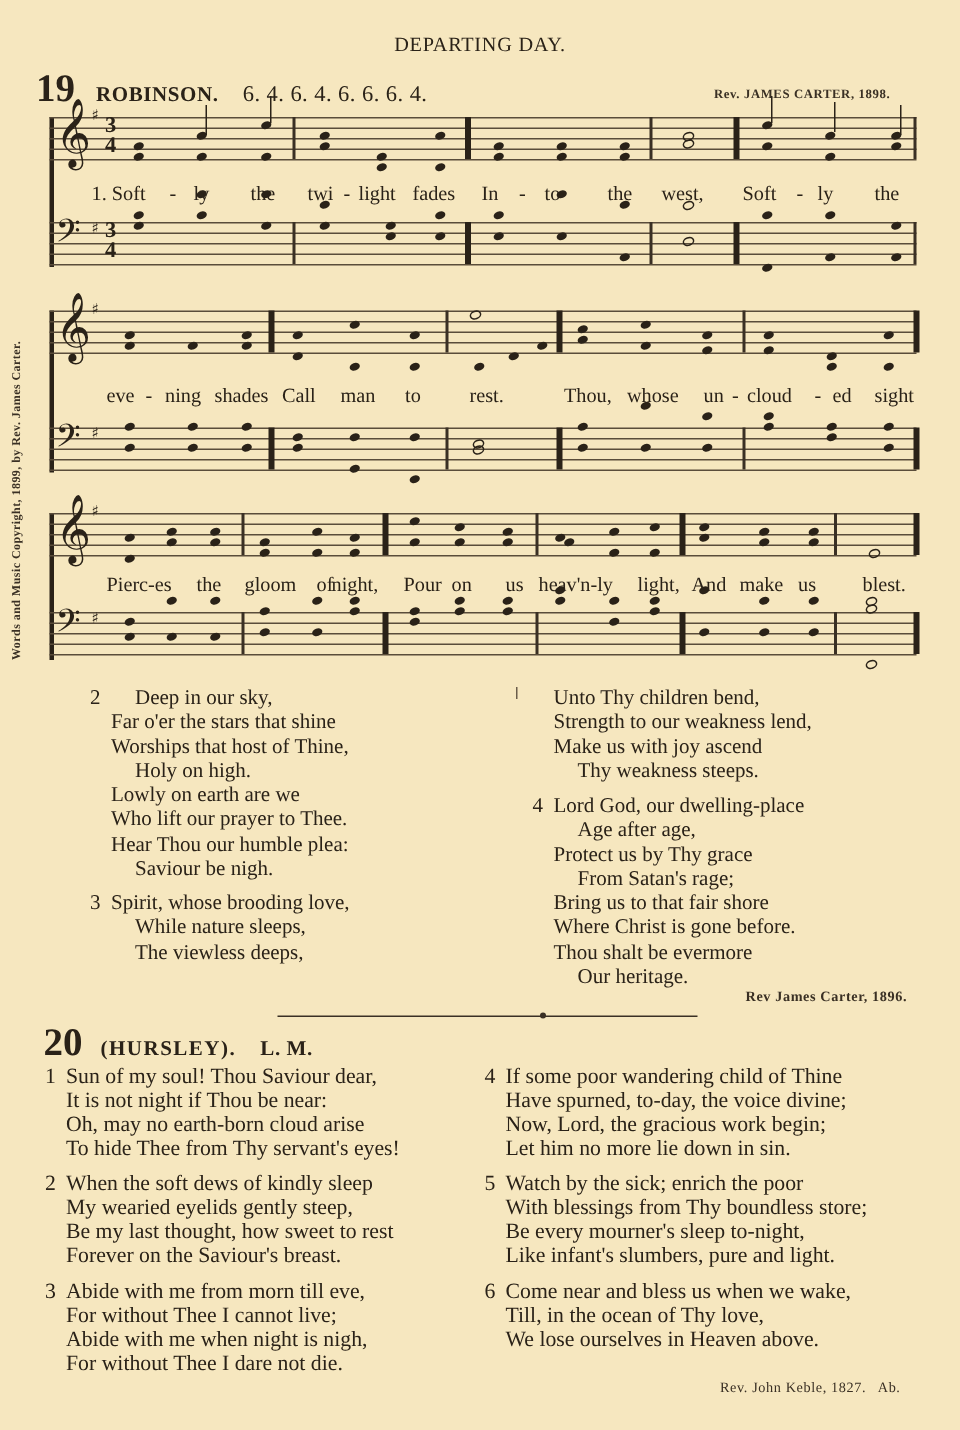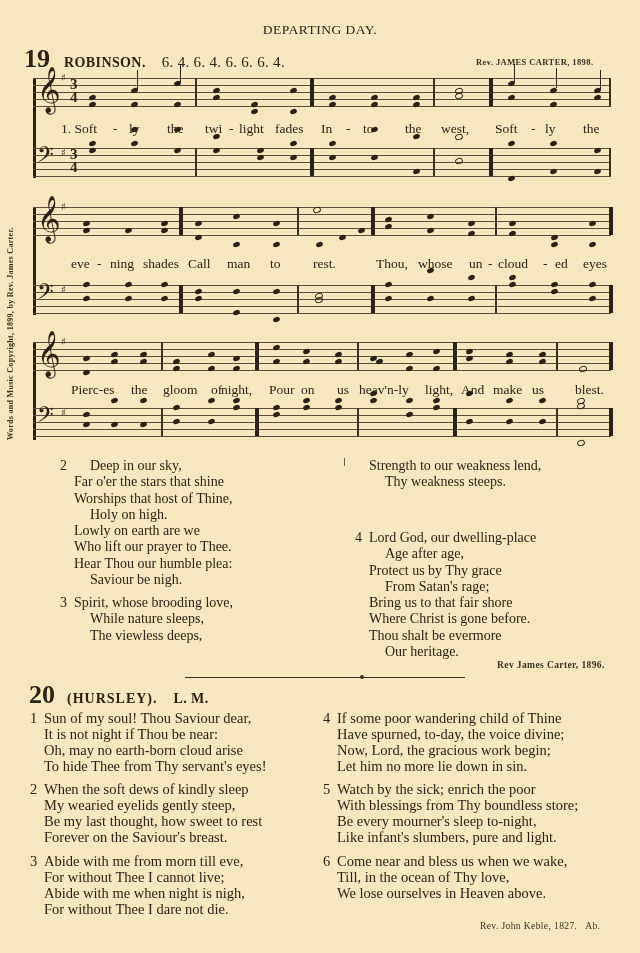--- a/index.html
+++ b/index.html
@@ -263,21 +263,21 @@
     <span style="left:194px;">man</span>
     <span style="left:237px;">to</span>
     <span style="left:280px;">rest.</span>
     <span style="left:343px;">Thou,</span>
     <span style="left:385px;">whose</span>
     <span style="left:436px;">un</span>
     <span style="left:455px;">-</span>
     <span style="left:465px;font-family:Liberation Serif, serif;">cloud</span>
     <span style="left:510px;">-</span>
     <span style="left:522px;">ed</span>
-    <span style="left:550px;">eyes</span>
+    <span style="left:550px;">sight</span>
   </div>
 </div>
 
 <div class="system" style="top:342px; height:100px;">
   <div class="brace-bar" style="top:0; height:98px;"></div>
   <div class="staff" style="top:0;">
     <div class="line" style="top:0"></div>
       <div class="line" style="top:7px"></div>
       <div class="line" style="top:14px"></div>
       <div class="line" style="top:21px"></div>
@@ -405,21 +405,23 @@
 </div>
 
 <div class="stanza" style="top:595px; left:74px;">
   <span class="num">3</span>
   <span class="vline">Spirit, whose brooding love,</span>
   <span class="vline indent">While nature sleeps,</span>
   <span class="vline indent">The viewless deeps,</span>
 </div>
 
 <div class="stanza" style="top:458px; left:369px;">
+  <span class="vline">Unto Thy children bend,</span>
   <span class="vline">Strength to our weakness lend,</span>
+  <span class="vline">Make us with joy ascend</span>
   <span class="vline indent">Thy weakness steeps.</span>
 </div>
 
 <div class="stanza" style="top:530px; left:369px;">
   <span class="num">4</span>
   <span class="vline">Lord God, our dwelling-place</span>
   <span class="vline indent">Age after age,</span>
   <span class="vline">Protect us by Thy grace</span>
   <span class="vline indent">From Satan's rage;</span>
   <span class="vline">Bring us to that fair shore</span>

